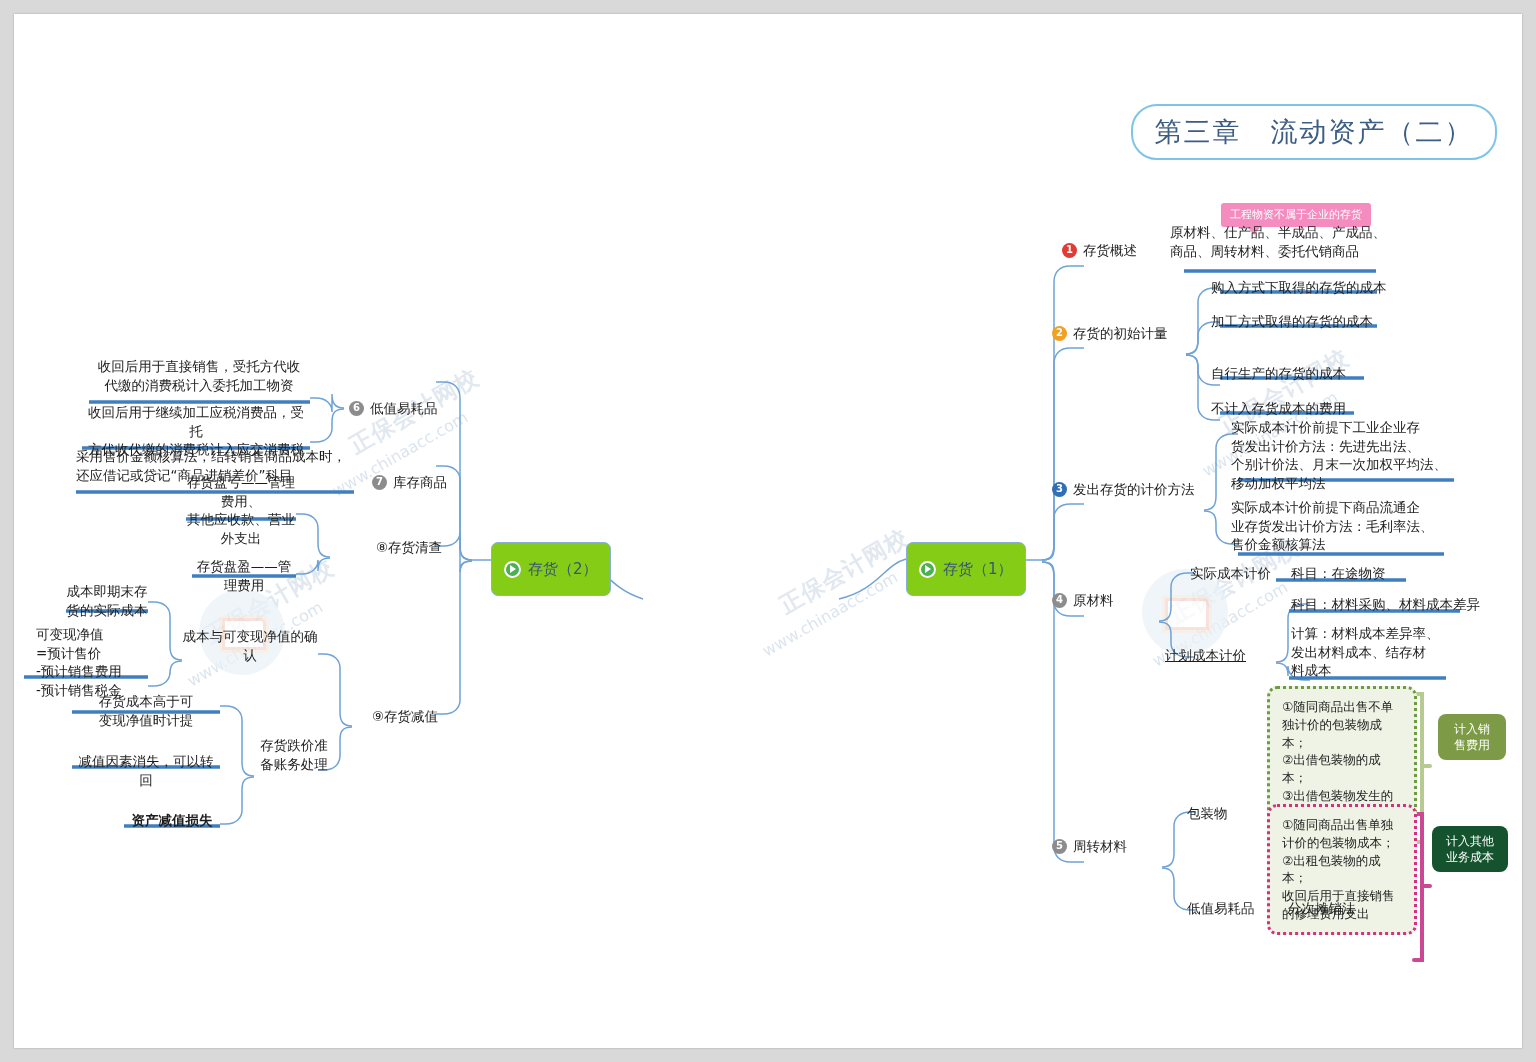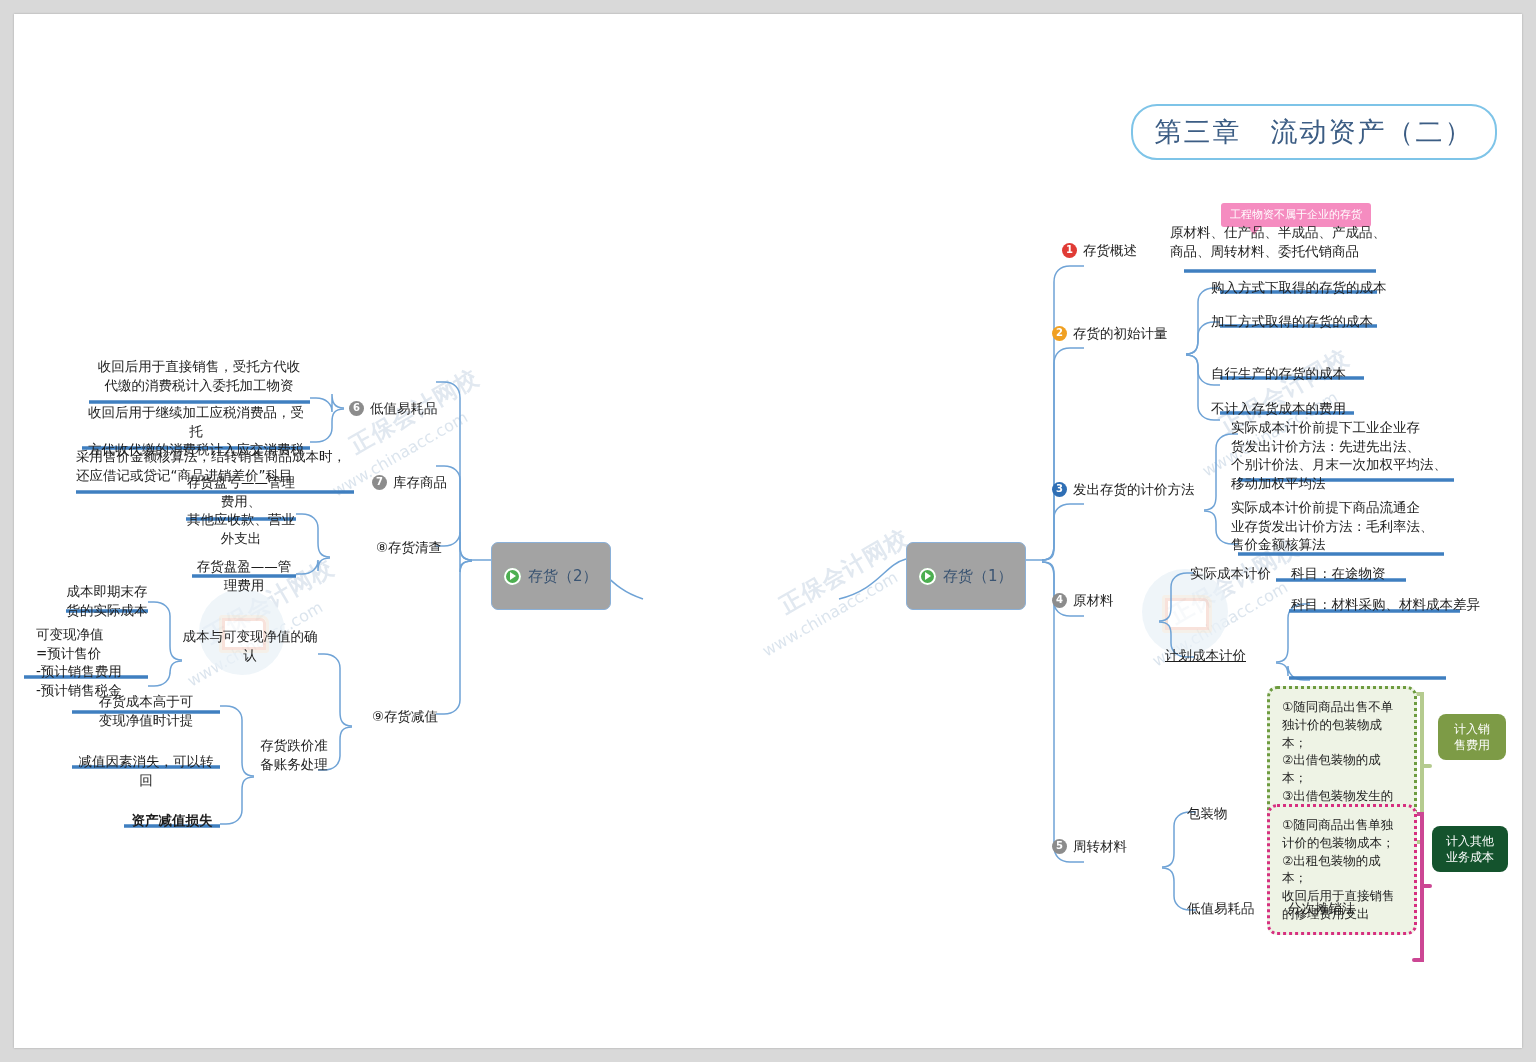--- a/index.html
+++ b/index.html
@@ -26,22 +26,22 @@
   #title span{font-size:27px;color:#3c5d84;letter-spacing:2px;font-weight:500;}
 
   
   #center{position:absolute;left:615px;top:570px;width:224px;height:58px;
           background:#bdd1e8;border:3px solid #5b8cc4;border-radius:10px;
           display:flex;align-items:center;justify-content:center;
           box-shadow:0 2px 3px rgba(0,0,0,.12);}
   #center span{font-size:23px;color:#4a6b94;letter-spacing:1px;}
 
   
-  .lv1{position:absolute;height:34px;background:#a3a3a3;border:1px solid #8ab0d8;
-       border-radius:7px;display:flex;align-items:center;padding:16px 12px;gap:7px;}
+  .lv1{position:absolute;height:34px;background:#84cc16;border:1px solid #8ab0d8;
+       border-radius:7px;display:flex;align-items:center;padding:9px 12px;gap:7px;}
   .lv1 .lbl{font-size:15px;color:#3a5472;}
   .playico{width:17px;height:17px;border-radius:50%;background:#4caf50;
            display:inline-block;position:relative;flex:none;
            box-shadow:inset 0 0 0 2px #ffffff;}
   .playico:after{content:"";position:absolute;left:6px;top:4.5px;border-left:6px solid #fff;
            border-top:4px solid transparent;border-bottom:4px solid transparent;}
 
   
   .node{position:absolute;font-size:13.5px;color:#1d1d1d;line-height:1.38;white-space:pre-line;}
   .node.c{text-align:center;}
@@ -258,20 +258,23 @@
 个别计价法、月末一次加权平均法、
 移动加权平均法</div>
   <div class="node l" style="left:1217px;top:484px;width:230px;">实际成本计价前提下商品流通企
 业存货发出计价方法：毛利率法、
 售价金额核算法</div>
 
   <div class="node l" style="left:1176px;top:550px;">实际成本计价</div>
   <div class="node l" style="left:1277px;top:550px;">科目：在途物资</div>
   <div class="node l" style="left:1151px;top:632px;text-decoration:underline;">计划成本计价</div>
   <div class="node l" style="left:1277px;top:581px;">科目：材料采购、材料成本差异</div>
+  <div class="node l" style="left:1277px;top:610px;width:165px;">计算：材料成本差异率、
+发出材料成本、结存材
+料成本</div>
 
   <div class="node l" style="left:1173px;top:790px;">包装物</div>
 
   <div class="dbox green" style="left:1253px;top:672px;width:120px;">①随同商品出售不单
 独计价的包装物成本；
 ②出借包装物的成本；
 ③出借包装物发生的
 修理费用支出</div>
   <div class="dbox pink" style="left:1253px;top:790px;width:120px;">①随同商品出售单独
 计价的包装物成本；

